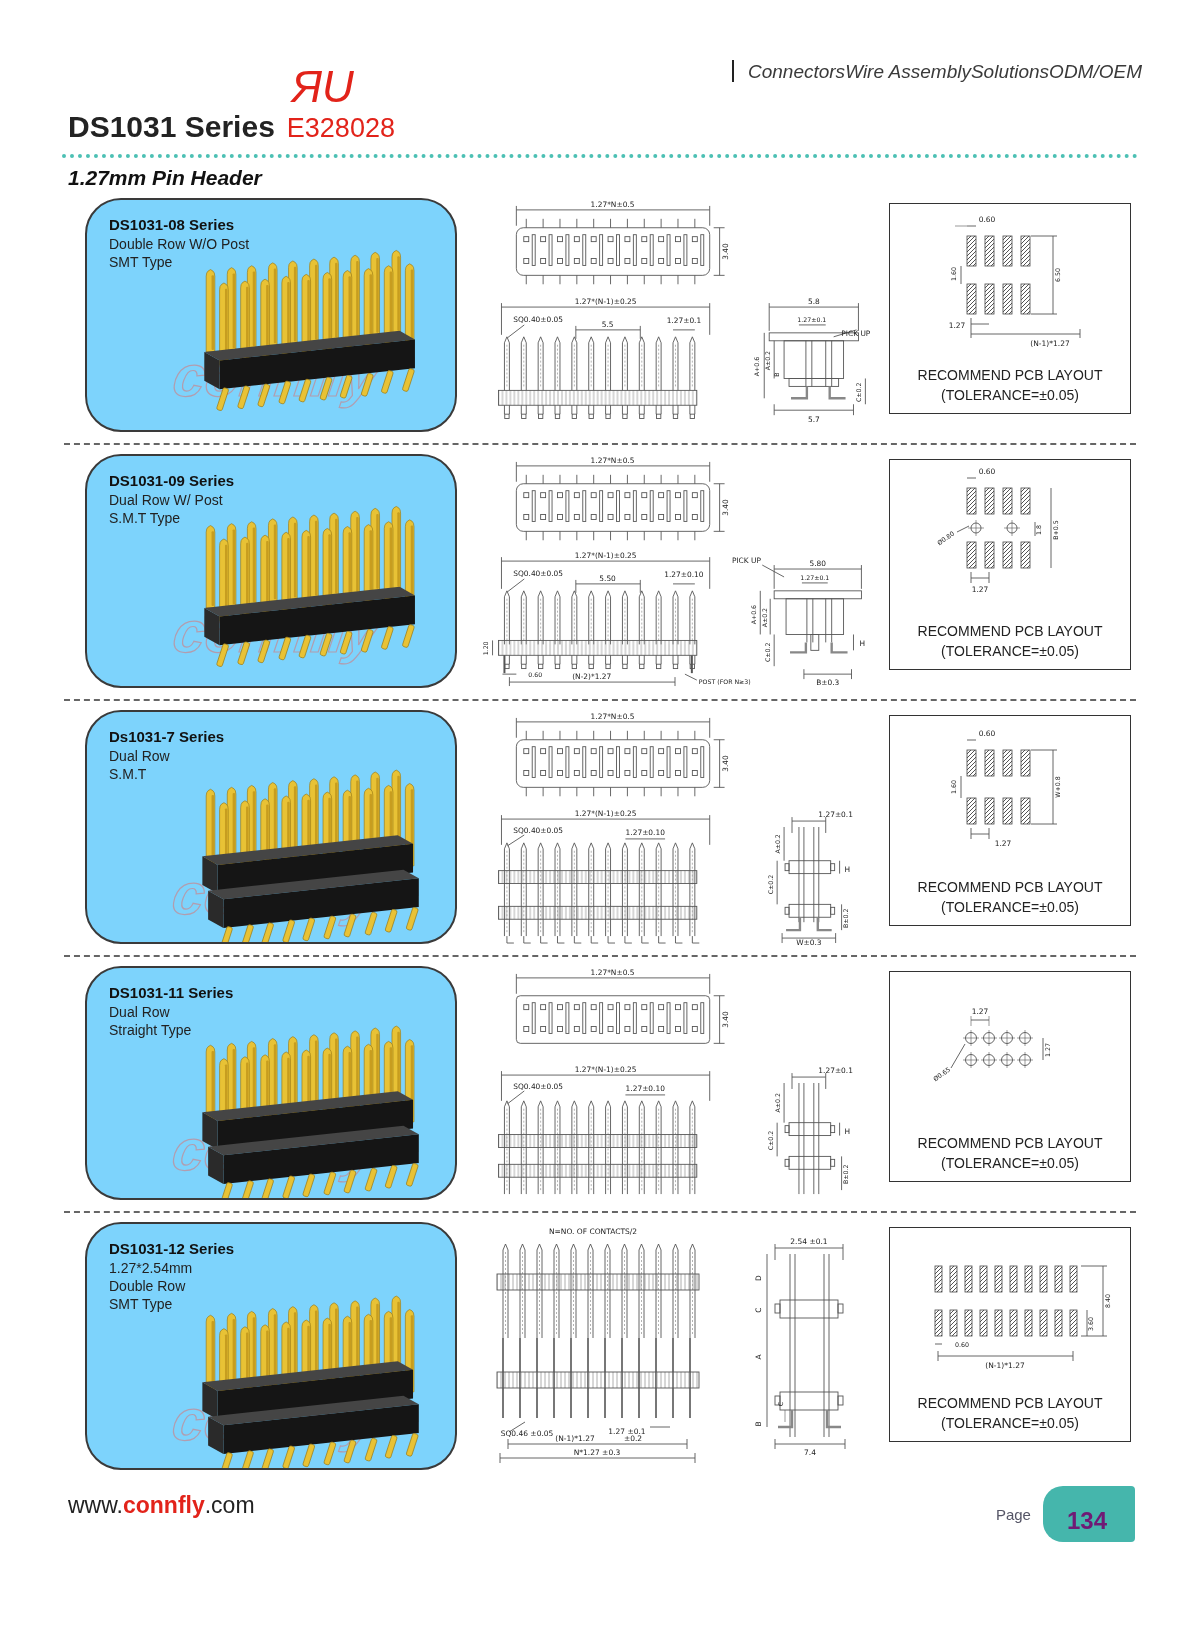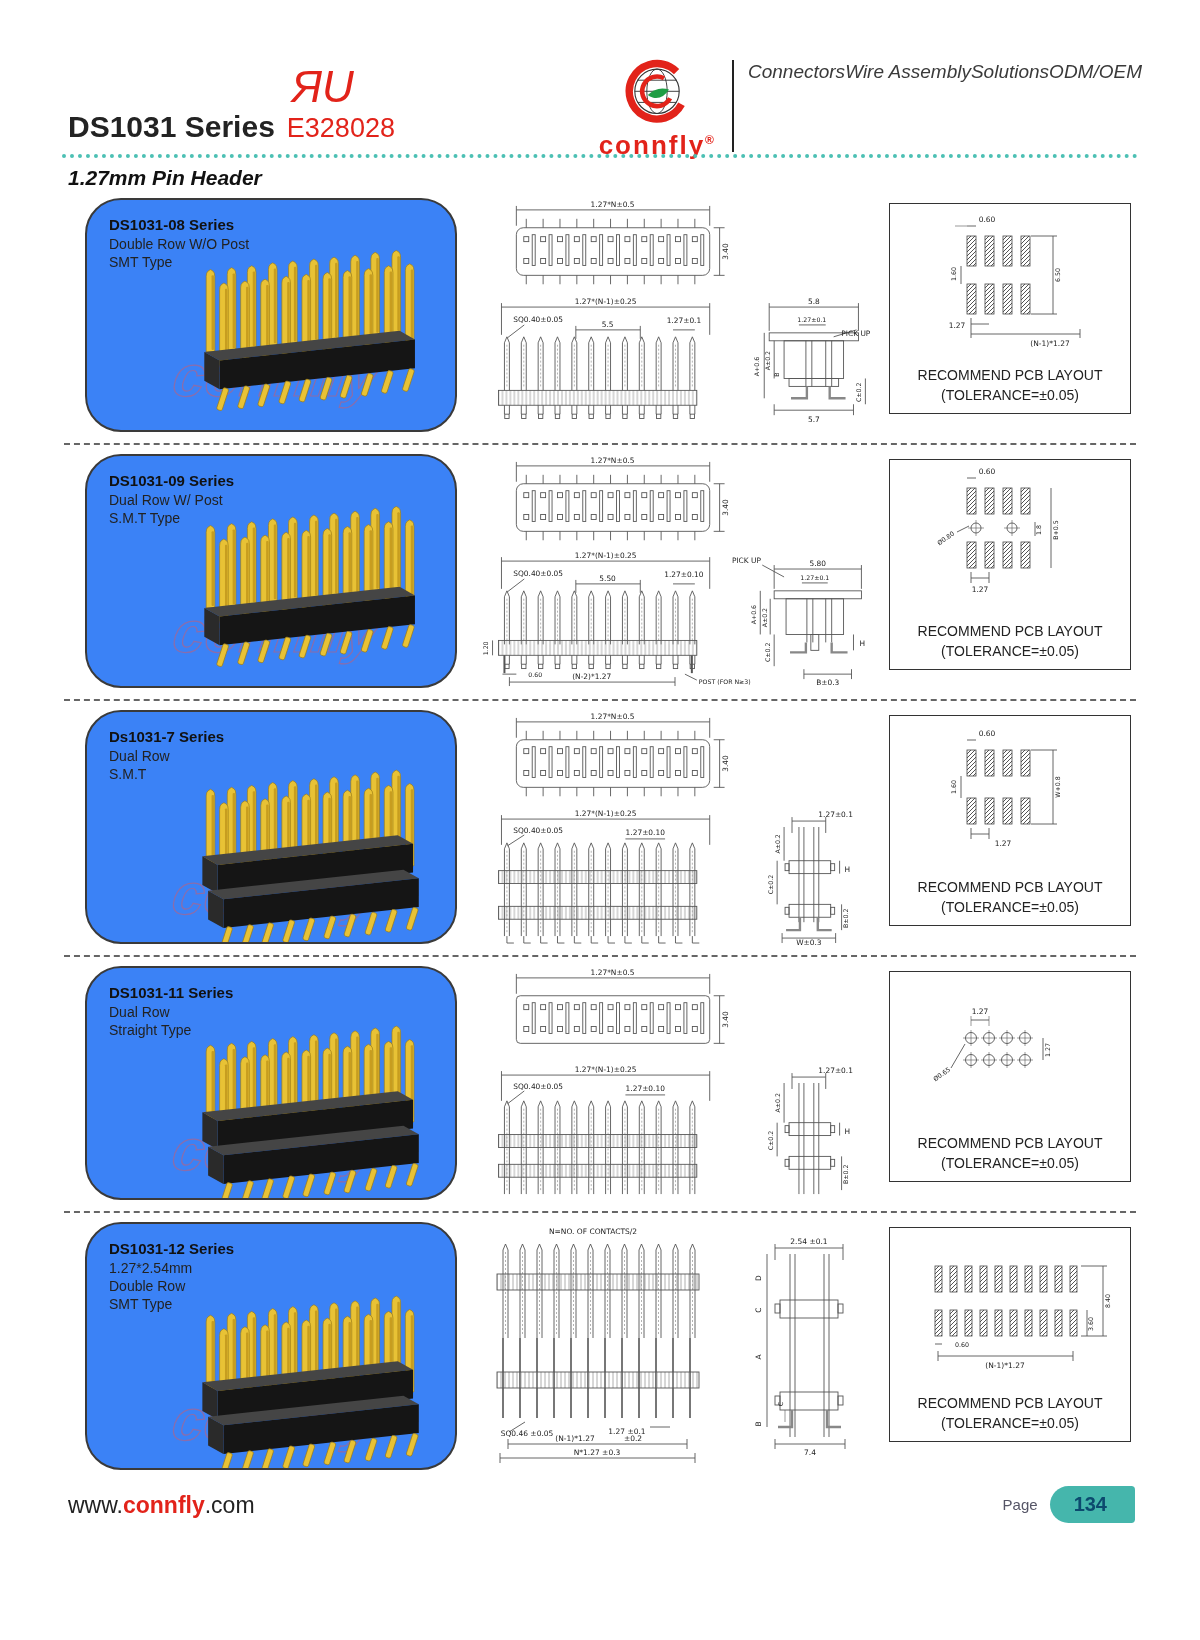--- a/index.html
+++ b/index.html
@@ -16,21 +16,21 @@
   .brand-word{font-size:26px;font-weight:900;color:#e2231a;letter-spacing:2px;line-height:1;}
   .brand-word sup{font-size:12px;}
   .vline{width:2px;background:#222;margin:2px 14px 6px 0;}
   .taglines{display:flex;flex-direction:row;justify-content:space-between;padding:2px 0 4px;}
   .tagline{font-size:19px;font-style:italic;color:#3a3a3a;line-height:24px;}
   
   .sections{position:absolute;top:198px;left:0;right:0;}
   .row{display:flex;align-items:flex-start;padding-left:85px;height:236px;position:relative;}
   .sep{border-top:2px dashed #666;margin:9px 64px;}
   .photo-card{flex:none;width:368px;height:230px;border:2px solid #3a3a3a;border-radius:36px;
-              position:relative;overflow:hidden;background:#3b82f6;}
+              position:relative;overflow:hidden;background:#7dd3fc;}
   .pc-title{position:absolute;left:22px;top:16px;z-index:2;}
   .pc-name{font-size:15px;font-weight:bold;color:#111;line-height:1.25;}
   .pc-line{font-size:14px;color:#222;line-height:1.3;}
   .photo{position:absolute;right:-4px;bottom:-8px;width:316px;height:198px;z-index:1;}
   .draw{flex:none;width:400px;height:236px;margin-left:18px;}
   .pcb-card{flex:none;width:240px;border:1.5px solid #333;margin-left:14px;margin-top:5px;
             display:flex;flex-direction:column;align-items:center;padding:4px 0 8px;}
   .pcb-cap{font-size:14px;text-align:center;line-height:1.4;color:#222;margin-top:10px;}
   
   .ln{stroke:#555;stroke-width:.9;fill:none;}
@@ -40,22 +40,22 @@
   .pad{fill:url(#dh);stroke:#444;stroke-width:.8;}
   .lead{stroke:#888;stroke-width:2.4;fill:none;}
   .wm{font-size:60px;font-style:italic;font-weight:bold;fill:none;stroke:#ff4f3f;stroke-width:1.3;opacity:.4;}
   .pinG{fill:#e8c235;stroke:#9a7b16;stroke-width:.7;}
   .pinS{fill:#c79d1f;}
   
   .foot-url{position:absolute;left:68px;top:1492px;font-size:23px;color:#222;}
   .foot-url .red{color:#e2231a;font-weight:bold;}
   .page-badge{position:absolute;right:65px;top:1486px;display:flex;align-items:center;}
   .pb-label{font-size:15px;color:#556;margin-right:12px;}
-  .pb-num{background:#45b6ac;color:#0c4a6e;font-size:20px;font-weight:bold;
-          padding:7px 28px 7px 24px;border-radius:20px 4px 4px 20px;}
+  .pb-num{background:#45b6ac;color:#701a75;font-size:24px;font-weight:bold;
+          padding:21px 28px 7px 24px;border-radius:20px 4px 4px 20px;}
 </style>
 </head>
 <body>
 
 <svg width="0" height="0" style="position:absolute" aria-hidden="true">
   <defs>
     <pattern id="dh" patternUnits="userSpaceOnUse" width="4" height="4">
       <path d="M-1,1 l2,-2 M0,4 l4,-4 M3,5 l2,-2" stroke="#555" stroke-width="1"></path>
     </pattern>
     <pattern id="vh" patternUnits="userSpaceOnUse" width="4" height="6">
@@ -157,35 +157,20 @@
 </svg>
 
 <div class="page">
 
   <div class="hdr-title">
     <span>DS1031 Series</span><span class="hdr-code">E328028</span>
   </div>
   <div class="ul-mark">ЯU</div>
 
   <div class="brand-area">
-    <div class="logo-col">
-      <svg width="76" height="74" viewBox="0 0 80 80">
-        <circle cx="40" cy="36" r="24" fill="none" stroke="#333" stroke-width="1.2"></circle>
-        <ellipse cx="40" cy="36" rx="11" ry="24" fill="none" stroke="#333" stroke-width="1"></ellipse>
-        <line x1="16" y1="36" x2="64" y2="36" stroke="#333" stroke-width="1"></line>
-        <line x1="19" y1="24" x2="61" y2="24" stroke="#333" stroke-width="1"></line>
-        <line x1="19" y1="48" x2="61" y2="48" stroke="#333" stroke-width="1"></line>
-        <circle cx="40" cy="36" r="30" fill="none" stroke="#e2231a" stroke-width="8" stroke-dasharray="150 45" transform="rotate(28 40 36)"></circle>
-        <circle cx="40" cy="36" r="16" fill="none" stroke="#e2231a" stroke-width="5" stroke-dasharray="75 28" transform="rotate(28 40 36)"></circle>
-        <path d="M30,40 q10,-10 23,-6 q-7,11 -17,9 q-4,-1 -6,-3 z" fill="#1f9d44"></path>
-      </svg>
-      <div class="brand-word">
-        <span>connfly</span><sup>®</sup>
-      </div>
-    </div>
     <div class="vline"></div>
     <div class="taglines">
       <div class="tagline">Connectors</div>
       <div class="tagline">Wire Assembly</div>
       <div class="tagline">Solutions</div>
       <div class="tagline">ODM/OEM</div>
     </div>
   </div>
 
   <div class="teal-dots"></div>

